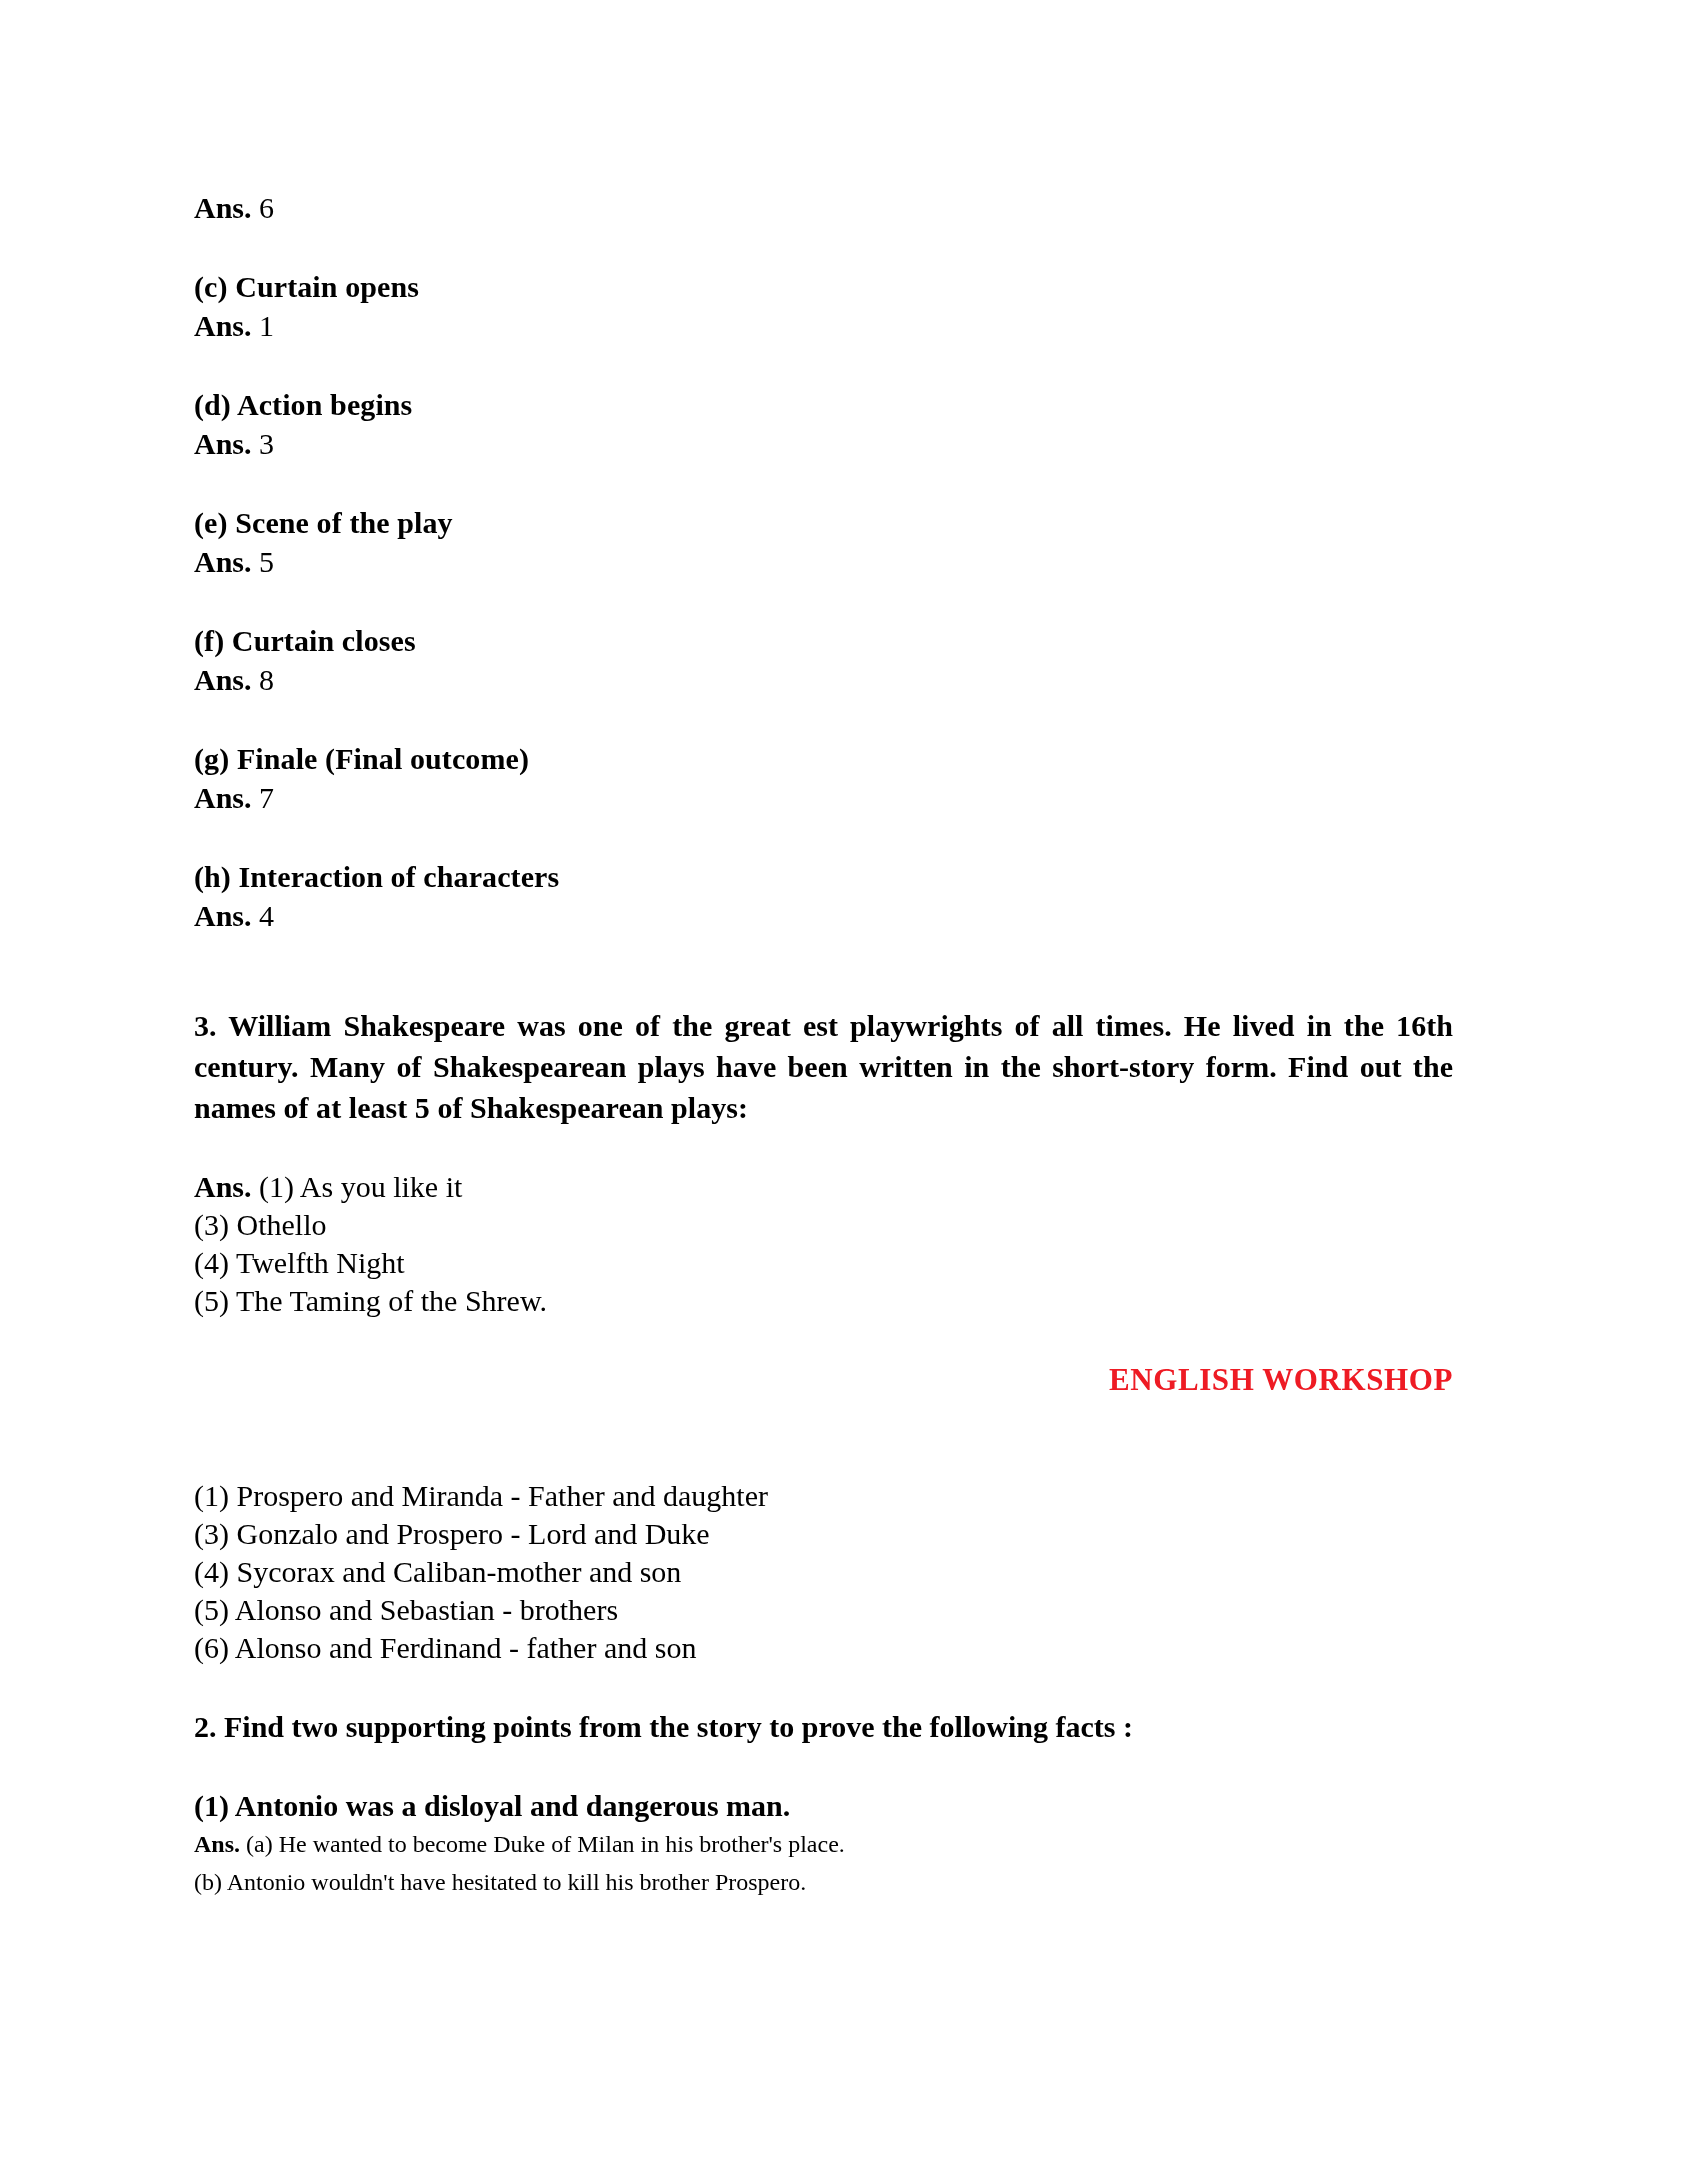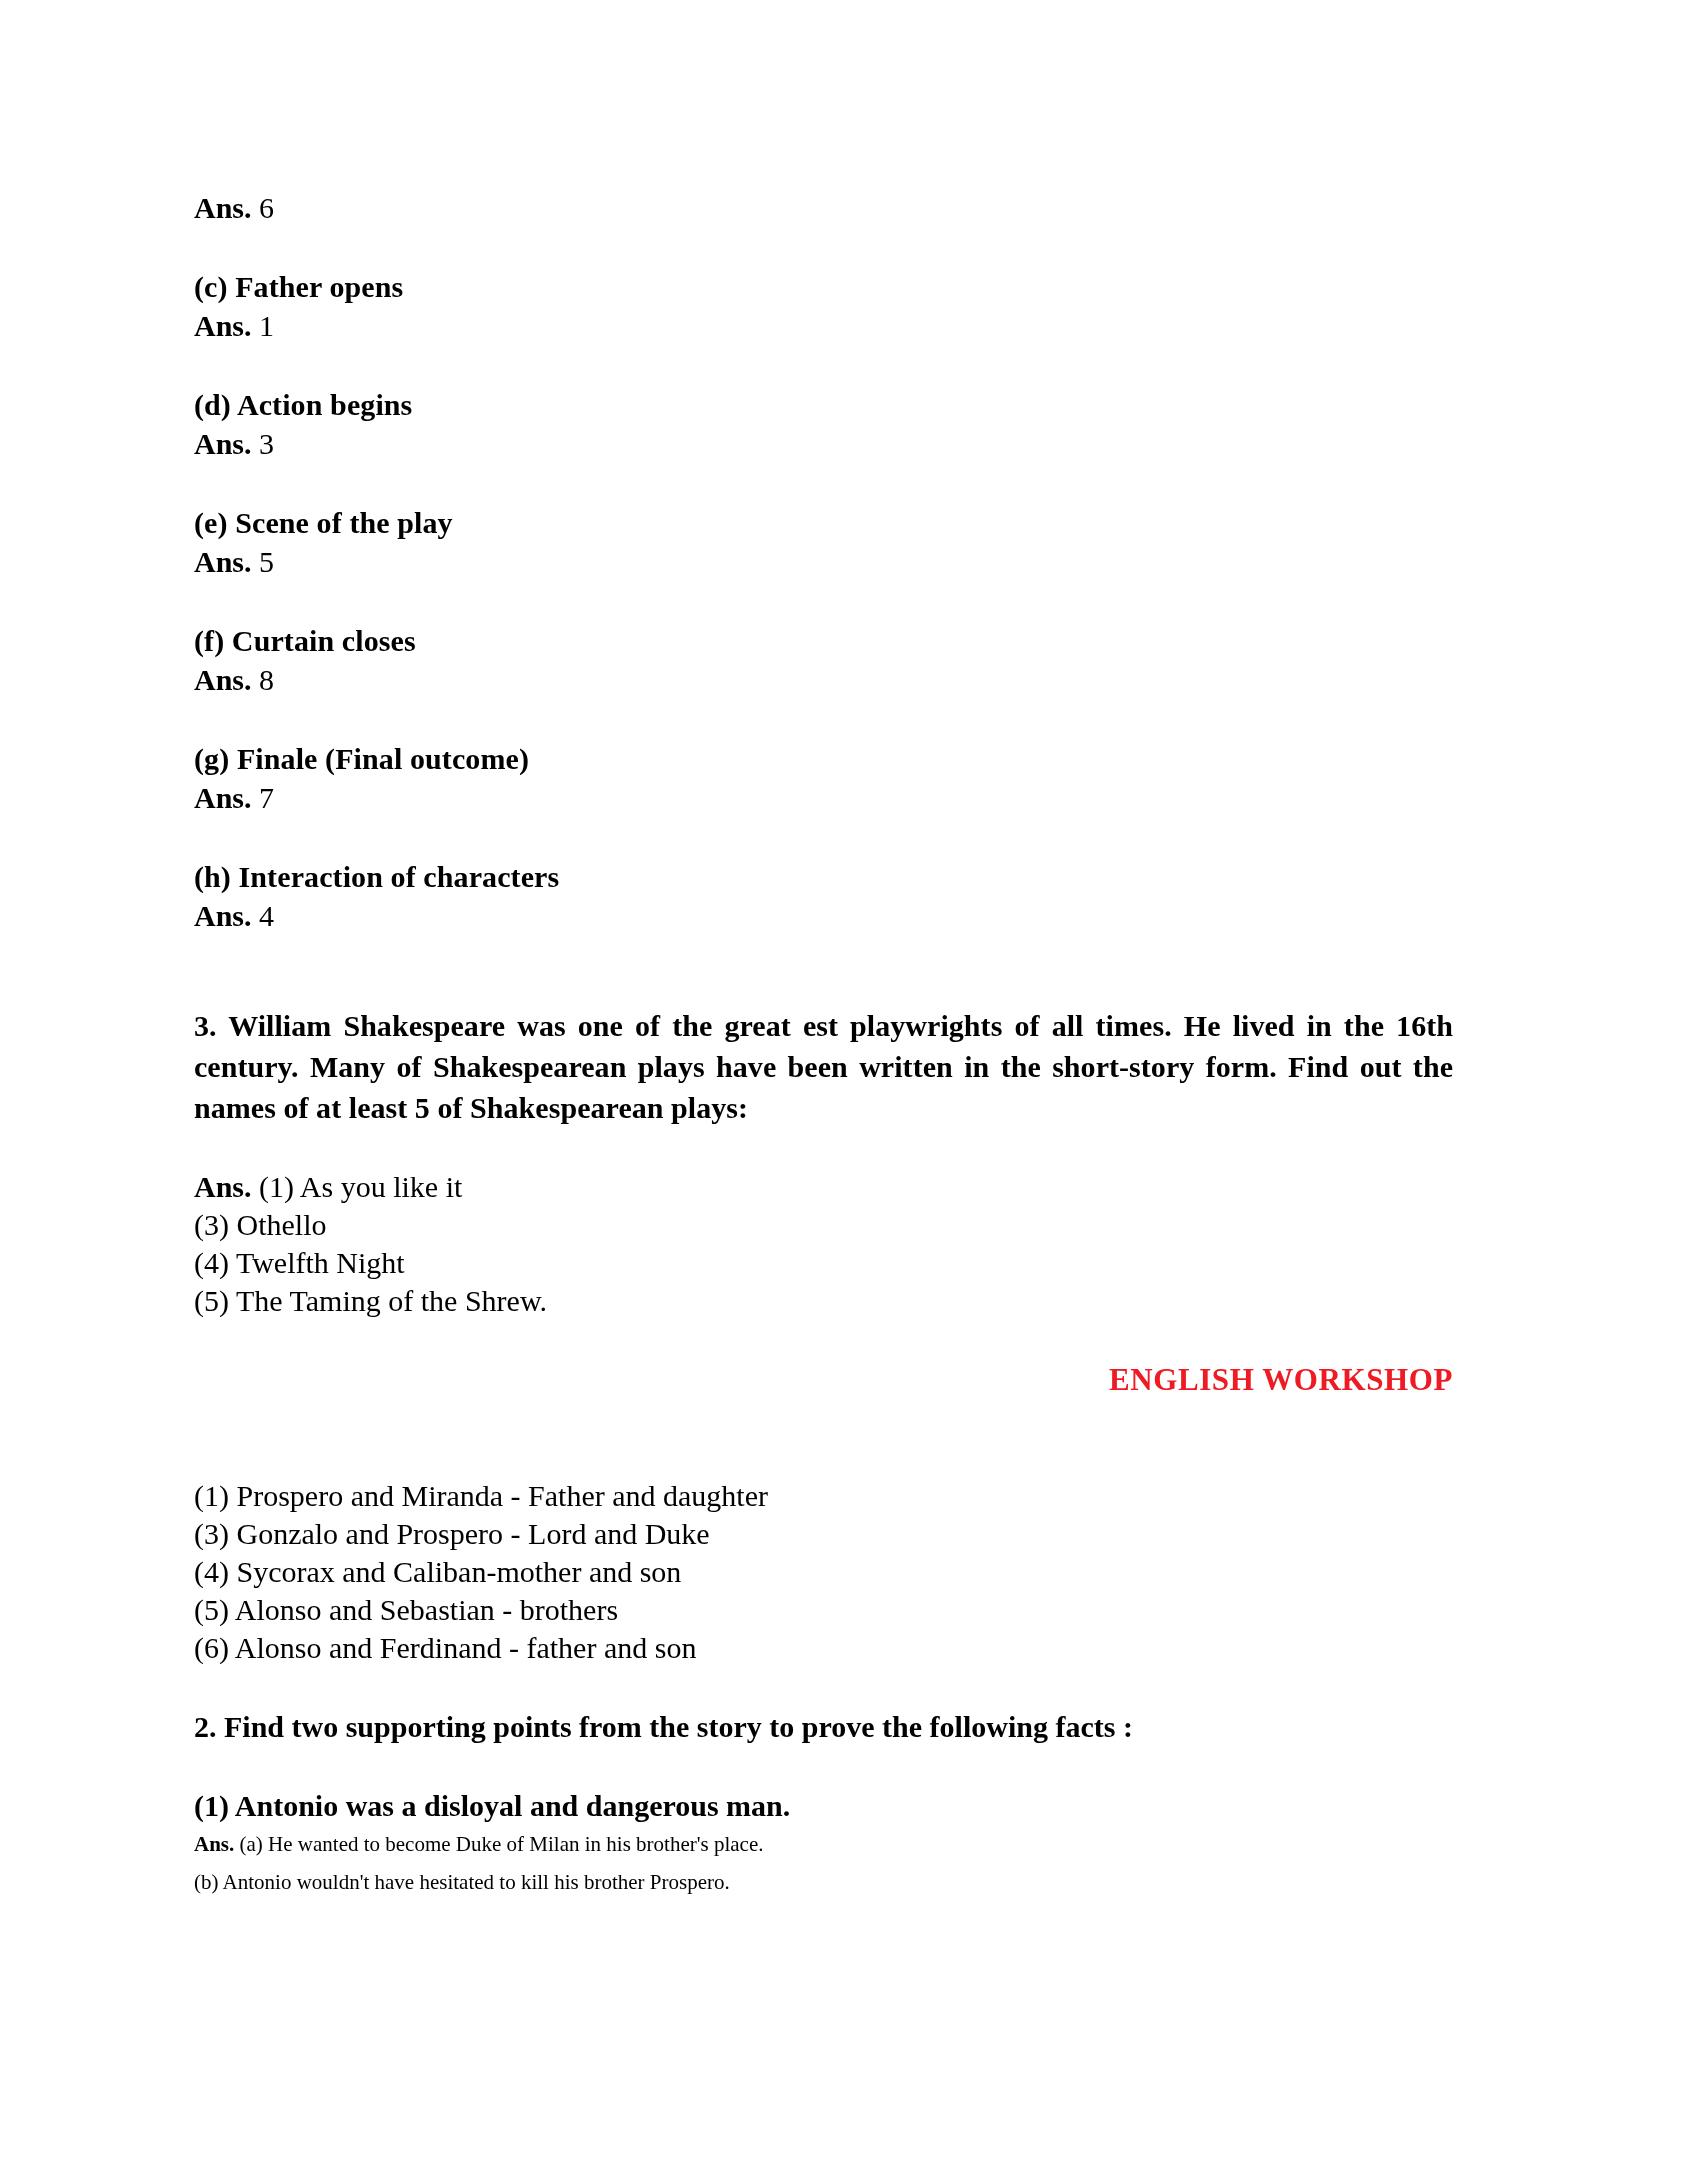--- a/index.html
+++ b/index.html
@@ -83,39 +83,39 @@
     color: #ee1b24;
   }
 
   .q-heading {
     font-weight: bold;
     font-size: 30px;
     line-height: 39px;
   }
 
   .plain-line {
-    font-size: 21px;
+    font-size: 24px;
     line-height: 38px;
   }
 </style>
 </head>
 <body>
 
 <div class="page">
   <div class="doc-body">
 
     <div class="blk">
       <span class="ans-label">Ans.</span>
       <span>6</span>
     </div>
 
     <div class="spacer-lg"></div>
 
     <div class="qa-pair">
-      <div class="q">(c) Father opens</div>
+      <div class="q">(c) Curtain opens</div>
       <div class="a">
         <span class="ans-label">Ans.</span>
         <span>1</span>
       </div>
     </div>
 
     <div class="qa-pair">
       <div class="q">(d) Action begins</div>
       <div class="a">
         <span class="ans-label">Ans.</span>

